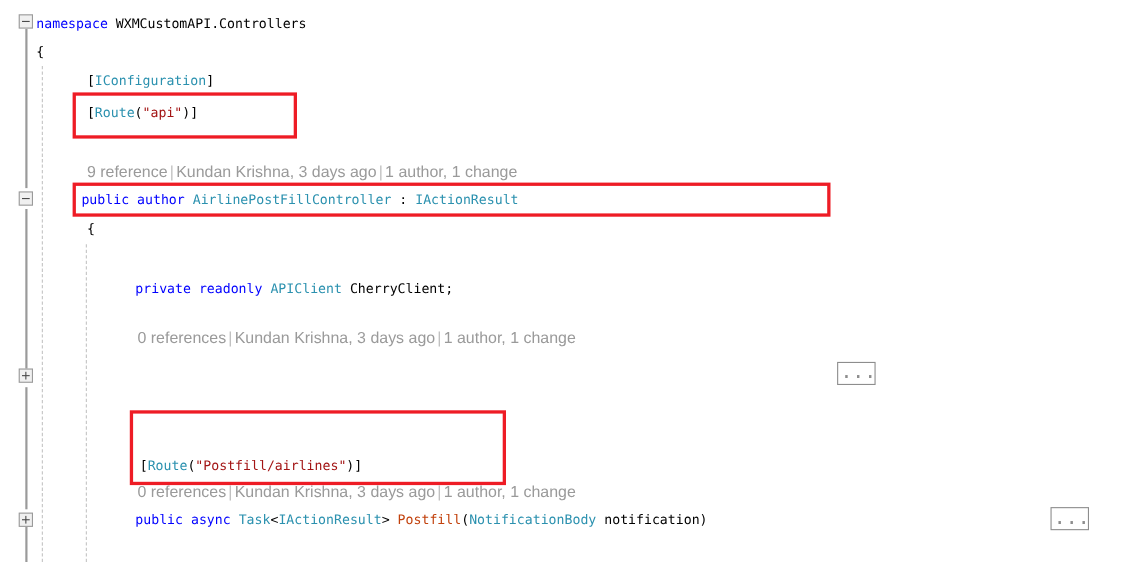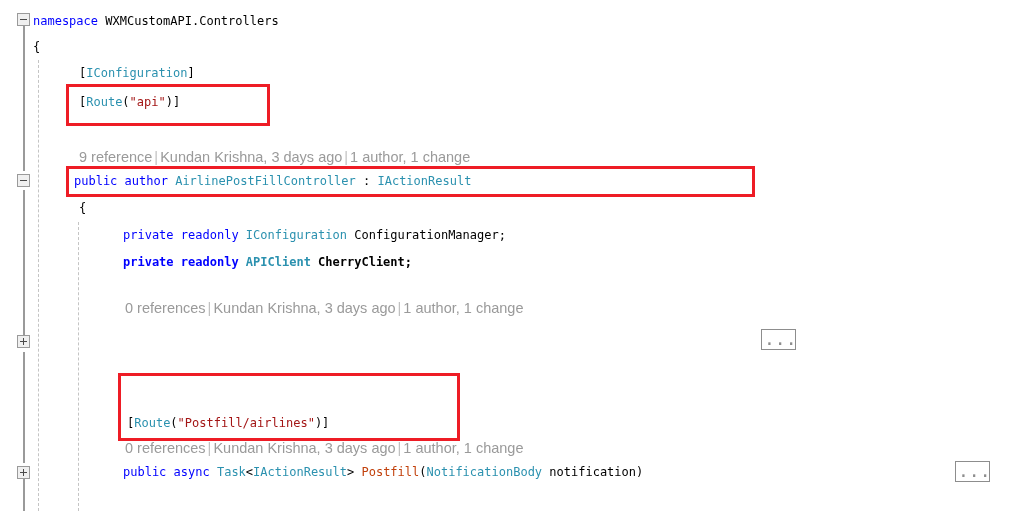--- a/index.html
+++ b/index.html
@@ -139,23 +139,22 @@
   <div class="code-line" style="left:79px; top:64px;"><span class="plain">[</span><span class="type">IConfiguration</span><span class="plain">]</span></div>
 
   <div class="code-line" style="left:79px; top:93px;"><span class="plain">[</span><span class="type">Route</span><span class="plain">(</span><span class="str">"api"</span><span class="plain">)</span><span class="plain">]</span></div>
 
   <div class="codelens" style="left:79px; top:150px;"><span>9 reference</span><span class="sep">|</span><span>Kundan Krishna, 3 days ago</span><span class="sep">|</span><span>1 author, 1 change</span></div>
 
   <div class="code-line" style="left:74px; top:172px;"><span class="kw">public</span><span class="kw"> author</span><span class="type"> AirlinePostFillController</span><span class="plain"> : </span><span class="type">IActionResult</span></div>
 
   <div class="code-line" style="left:79px; top:199px;"><span class="plain">{</span></div>
 
-  <div class="code-line" style="left:123px; top:226px;"><span class="kw">private</span><span class="kw"> readonly</span><span class="type"> IConfiguration</span><span class="plain"> ConfigurationManager;</span></div>
 
-  <div class="code-line" style="left:123px; top:253px;font-weight:bold;"><span class="kw">private</span><span class="kw"> readonly</span><span class="type"> APIClient</span><span class="plain"> CherryClient;</span></div>
+  <div class="code-line" style="left:123px; top:253px;"><span class="kw">private</span><span class="kw"> readonly</span><span class="type"> APIClient</span><span class="plain"> CherryClient;</span></div>
 
   <div class="codelens" style="left:125px; top:301px;"><span>0 references</span><span class="sep">|</span><span>Kundan Krishna, 3 days ago</span><span class="sep">|</span><span>1 author, 1 change</span></div>
 
   <div class="ellipsis-box" style="left:761px; top:329px; width:35px;"><span>...</span></div>
 
 
   <div class="code-line" style="left:127px; top:414px;"><span class="plain">[</span><span class="type">Route</span><span class="plain">(</span><span class="str">"Postfill/airlines"</span><span class="plain">)</span><span class="plain">]</span></div>
 
   <div class="codelens" style="left:125px; top:441px;"><span>0 references</span><span class="sep">|</span><span>Kundan Krishna, 3 days ago</span><span class="sep">|</span><span>1 author, 1 change</span></div>
 

